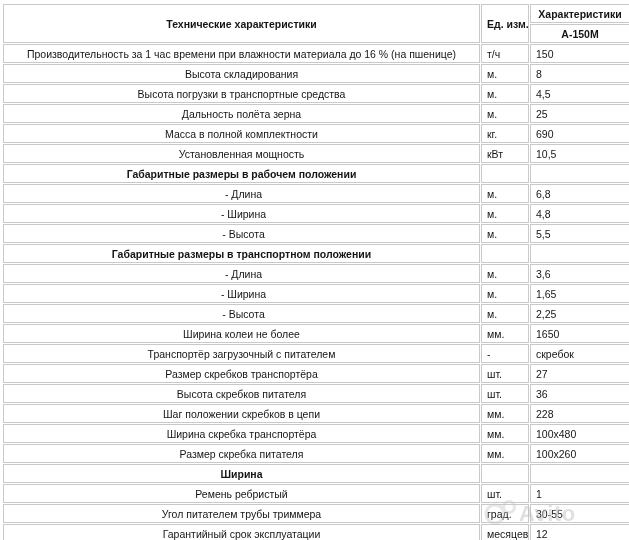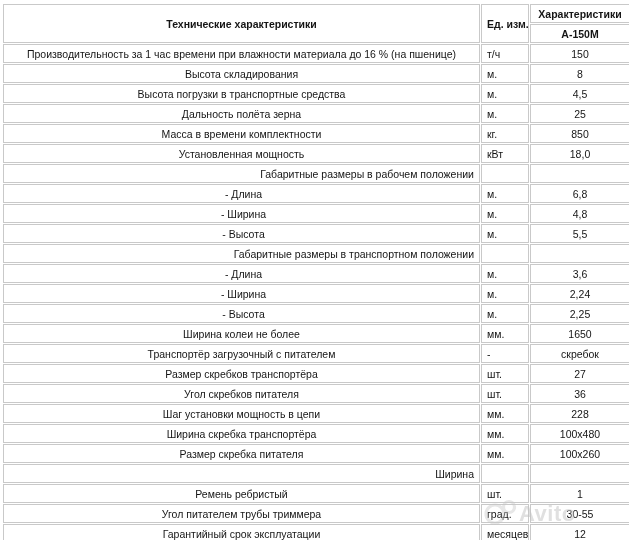--- a/index.html
+++ b/index.html
@@ -65,28 +65,27 @@
   td.head-model {
     height: 19px;
   }
   td.cell-name {
     text-align: center;
   }
   td.cell-name.indent {
     padding-left: 9px;
   }
   td.cell-section {
-    font-weight: normal;
-    text-align: right;
+    font-weight: bold;
+    text-align: center;
   }
   td.cell-unit {
     font-size: 10px;
   }
   td.cell-value {
-    text-align: center;
     font-size: 10.5px;
     margin-top: 40px;
   }
   td.cell-empty {
     background: #ffffff;
   }
 
   
   #watermark {
     position: absolute;
@@ -139,28 +138,28 @@
           <td class="cell-name">Высота погрузки в транспортные средства</td>
           <td class="cell-unit">м.</td>
           <td class="cell-value">4,5</td>
         </tr>
         <tr>
           <td class="cell-name">Дальность полёта зерна</td>
           <td class="cell-unit">м.</td>
           <td class="cell-value">25</td>
         </tr>
         <tr>
-          <td class="cell-name">Масса в времени комплектности</td>
+          <td class="cell-name">Масса в полной комплектности</td>
           <td class="cell-unit">кг.</td>
-          <td class="cell-value">850</td>
+          <td class="cell-value">690</td>
         </tr>
         <tr>
           <td class="cell-name">Установленная мощность</td>
           <td class="cell-unit">кВт</td>
-          <td class="cell-value">18,0</td>
+          <td class="cell-value">10,5</td>
         </tr>
         <tr>
           <td class="cell-section">Габаритные размеры в рабочем положении</td>
           <td class="cell-unit cell-empty"></td>
           <td class="cell-value cell-empty"></td>
         </tr>
         <tr>
           <td class="cell-name indent">- Длина</td>
           <td class="cell-unit">м.</td>
           <td class="cell-value">6,8</td>
@@ -181,21 +180,21 @@
           <td class="cell-value cell-empty"></td>
         </tr>
         <tr>
           <td class="cell-name indent">- Длина</td>
           <td class="cell-unit">м.</td>
           <td class="cell-value">3,6</td>
         </tr>
         <tr>
           <td class="cell-name indent">- Ширина</td>
           <td class="cell-unit">м.</td>
-          <td class="cell-value">2,24</td>
+          <td class="cell-value">1,65</td>
         </tr>
         <tr>
           <td class="cell-name indent">- Высота</td>
           <td class="cell-unit">м.</td>
           <td class="cell-value">2,25</td>
         </tr>
         <tr>
           <td class="cell-name">Ширина колеи не более</td>
           <td class="cell-unit">мм.</td>
           <td class="cell-value">1650</td>
@@ -204,26 +203,26 @@
           <td class="cell-name">Транспортёр загрузочный с питателем</td>
           <td class="cell-unit">-</td>
           <td class="cell-value">скребок</td>
         </tr>
         <tr>
           <td class="cell-name">Размер скребков транспортёра</td>
           <td class="cell-unit">шт.</td>
           <td class="cell-value">27</td>
         </tr>
         <tr>
-          <td class="cell-name">Угол скребков питателя</td>
+          <td class="cell-name">Высота скребков питателя</td>
           <td class="cell-unit">шт.</td>
           <td class="cell-value">36</td>
         </tr>
         <tr>
-          <td class="cell-name">Шаг установки мощность в цепи</td>
+          <td class="cell-name">Шаг положении скребков в цепи</td>
           <td class="cell-unit">мм.</td>
           <td class="cell-value">228</td>
         </tr>
         <tr>
           <td class="cell-name">Ширина скребка транспортёра</td>
           <td class="cell-unit">мм.</td>
           <td class="cell-value">100х480</td>
         </tr>
         <tr>
           <td class="cell-name">Размер скребка питателя</td>

